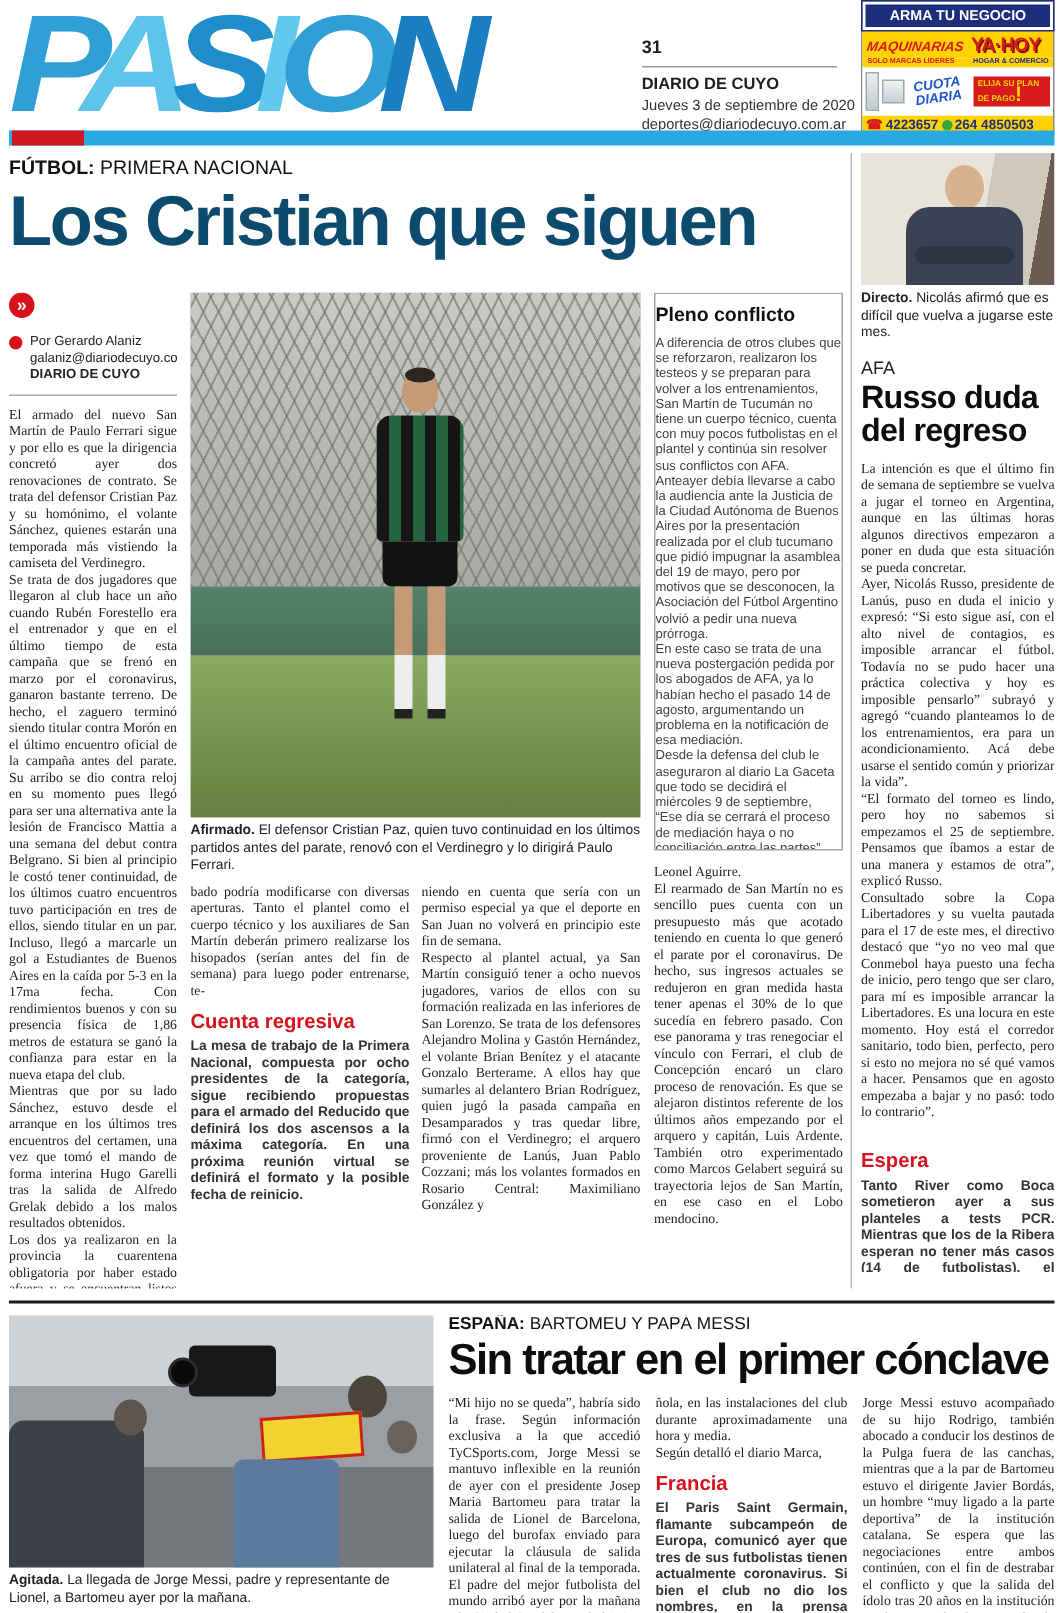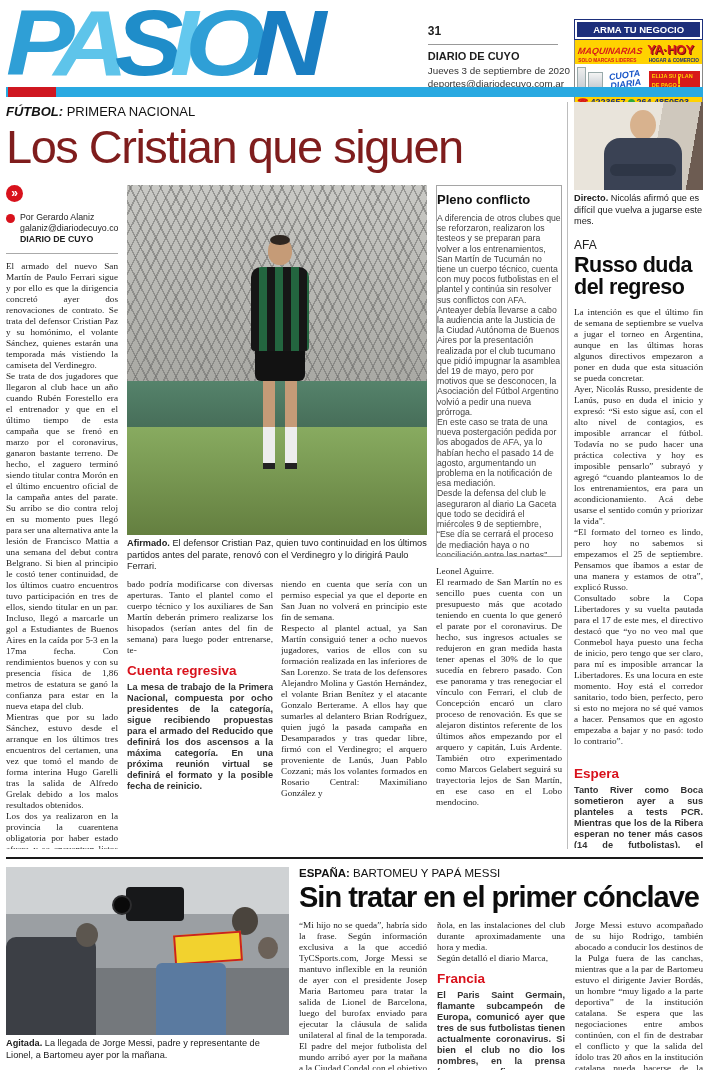--- a/index.html
+++ b/index.html
@@ -9,49 +9,49 @@
 
   
   .header{display:flex;height:86px;align-items:flex-start;}
   .logo{width:420px;overflow:hidden;height:86px;display:flex;align-items:center;}
   .logo-inner{font-style:italic;font-weight:bold;font-size:92px;line-height:86px;
               letter-spacing:-0.13em;transform:scaleX(1.12);transform-origin:left center;white-space:nowrap;}
   .meta{width:148px;margin-top:24px;margin-left:6px;}
   .meta .pnum{font-weight:bold;font-size:12px;border-bottom:1px solid #999;padding-bottom:6px;margin-bottom:5px;width:130px;}
   .meta .paper{font-weight:bold;font-size:11px;margin-bottom:3px;}
   .meta .line{font-size:9.8px;color:#333;margin-bottom:2px;}
-  .adbox{margin-left:auto;margin-top:19px;width:128px;border:1px solid #8a8a8a;background:#fff;font-weight:bold;}
+  .adbox{margin-left:auto;margin-top:0;width:128px;border:1px solid #8a8a8a;background:#fff;font-weight:bold;}
   .ad-top{background:#1d2f7b;color:#fff;text-align:center;font-size:9.5px;padding:2px 0;border:2px solid #fff;outline:1px solid #1d2f7b;}
   .ad-brand{background:#ffd200;padding:1px 3px 0;}
   .ad-script{color:#d81a1a;font-style:italic;font-size:9px;display:inline-block;transform:skewX(-8deg);}
   .ad-main{color:#d81a1a;font-size:13px;display:inline-block;letter-spacing:-0.5px;text-shadow:1px 1px 0 #7a1010;}
   .ad-sub{background:#ffd200;font-size:4.8px;display:flex;justify-content:space-between;padding:0 3px 1px;}
   .ad-sub .l{color:#d81a1a;} .ad-sub .r{color:#1d2f7b;}
   .ad-mid{display:flex;align-items:center;height:30px;background:#fff;position:relative;padding:1px 2px;}
   .appliance{width:10px;height:24px;background:linear-gradient(#eee,#bfc8cf);border:1px solid #9aa;margin-right:2px;}
   .appliance2{width:22px;height:14px;background:linear-gradient(#f4f4f4,#c8ced4);border:1px solid #9aa;margin-right:2px;}
   .ad-cuota{color:#1a57c8;font-style:italic;font-size:9px;transform:rotate(-8deg);line-height:9px;text-align:center;}
   .ad-plan{background:#d81a1a;color:#ffd200;font-size:5.5px;line-height:6px;padding:2px 3px;text-align:left;margin-left:3px;}
   .ad-bang{color:#ffd200;font-size:14px;}
   .ad-phones{background:#ffd200;color:#1d2f7b;font-size:9px;display:flex;align-items:center;gap:2px;padding:1px 2px;}
   .ph-icon{color:#d81a1a;font-size:9px;} .wa-icon{width:7px;height:7px;border-radius:50%;background:#2fa83c;display:inline-block;}
 
   .topbar{position:relative;height:10px;background:#29a9e1;margin:1px 0 5px;}
   .topbar .redseg{position:absolute;left:2px;top:0;width:48px;height:10px;background:#cf1720;}
 
   
   .kicker{font-size:13px;margin:2px 0 4px;color:#111;}
-  .kicker b{font-weight:bold;font-style:italic;}
+  .kicker b{font-weight:bold;}
   .serif{font-family:"Liberation Serif",serif;font-size:9.2px;line-height:11px;
          text-align:justify;color:#1d1d1d;white-space:pre-line;}
   .sbold{font-weight:bold;font-size:9.2px;line-height:11px;color:#333;text-align:justify;white-space:pre-line;}
   .red-sub{color:#d8121c;font-weight:bold;font-size:13.5px;margin:7px 0 4px;}
   .caption{font-size:9.2px;line-height:11.5px;color:#222;margin-top:3px;}
   .caption b{font-weight:bold;}
-  h1.main-head{font-size:47px;line-height:48px;margin:0 0 14px;color:#7f1d1d;letter-spacing:-1.5px;font-weight:normal;}
+  h1.main-head{font-size:47px;line-height:48px;margin:0 0 24px;color:#0c4a6e;letter-spacing:-1.5px;font-weight:bold;}
 
   
   .main{display:flex;}
   .left-main{width:556px;}
   .vrule{width:1px;background:#bdbdbd;margin:0 6px 0 5px;}
   .right-col{flex:1;overflow:hidden;height:746px;}
 
   .cols{display:flex;gap:9px;height:664px;overflow:hidden;}
   .c1{width:112px;overflow:hidden;}
   .mid{width:300px;}

